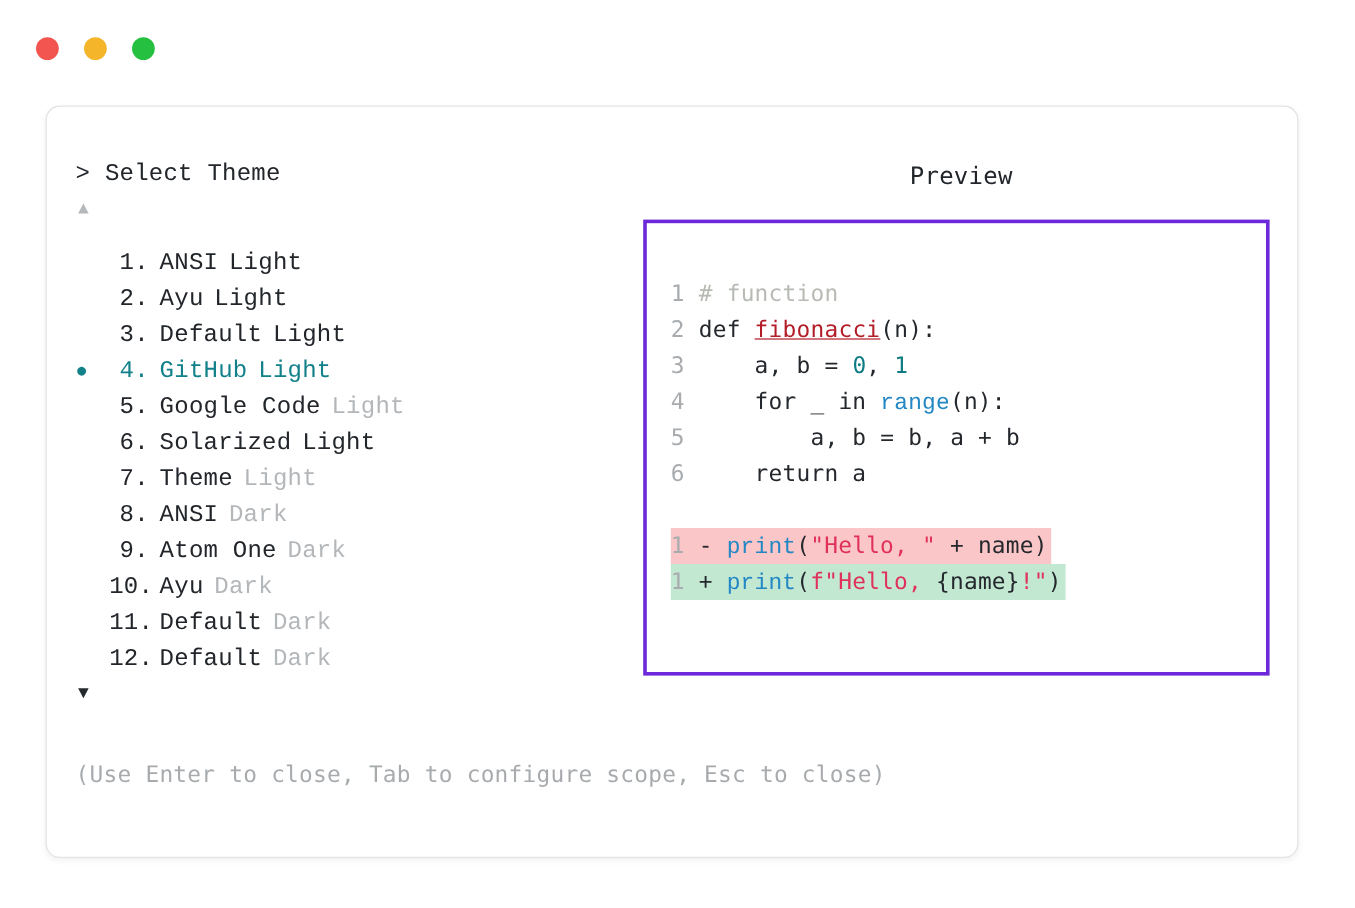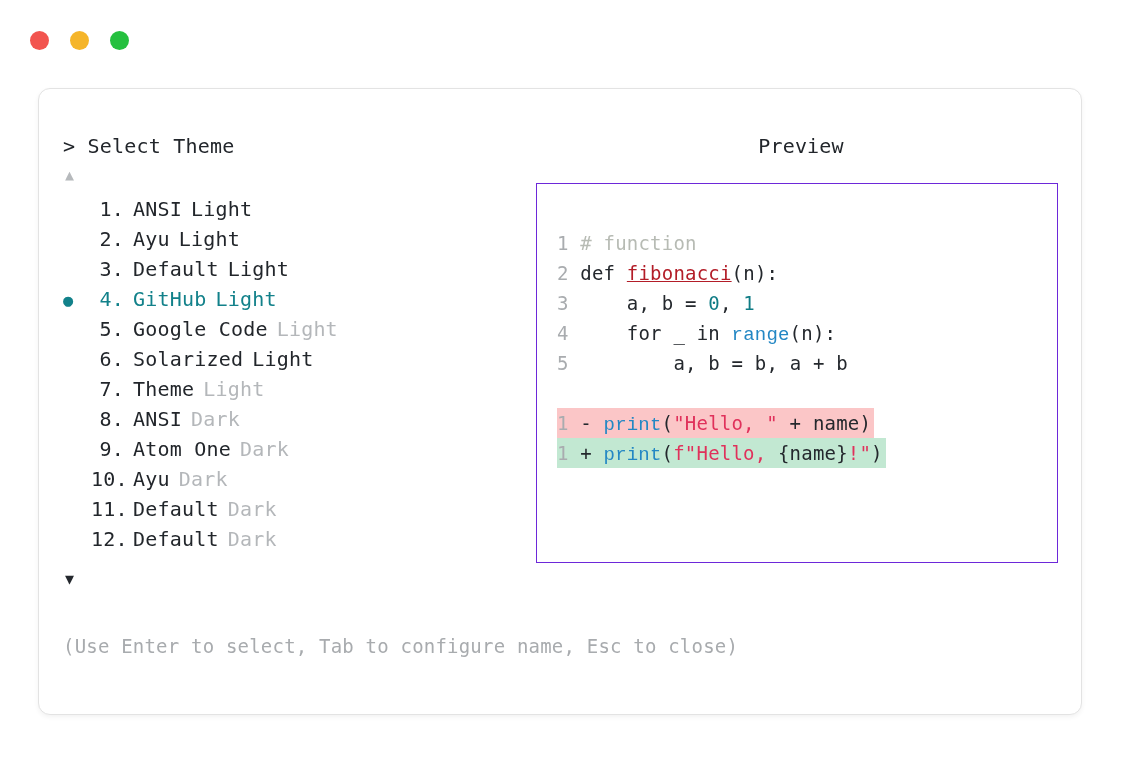--- a/index.html
+++ b/index.html
@@ -53,20 +53,21 @@
     width: 100%;
     height: 100%;
   }
 
   
   .left-col {
     position: absolute;
     left: 24px;
     top: 45px;
     width: 470px;
+    font-family: Liberation Mono, monospace;
   }
   .right-col {
     position: absolute;
     left: 497px;
     top: 45px;
     width: 530px;
     text-align: center;
   }
 
   .col-header {
@@ -113,21 +114,21 @@
   }
   .theme-item.selected .bullet-slot { color: #12818a; }
   .item-index {
     width: 42px;
     flex: 0 0 42px;
     text-align: right;
     padding-right: 9px;
     box-sizing: border-box;
   }
   .item-name  { color: inherit; }
-  .item-suffix { margin-left: 9px; }
+  .item-suffix { margin-left: 9px; margin-top: 11px; }
   .item-suffix.muted { color: #b4b7ba; }
   .theme-item.selected { color: #12818a; }
 
   
   .footer-hint {
     position: absolute;
     left: 24px;
     top: 545px;
     font-size: 19px;
     line-height: 24px;
@@ -135,21 +136,21 @@
     white-space: pre;
     letter-spacing: 0.2px;
   }
 
   
   .preview-box {
     margin-top: 25px;
     width: 522px;
     height: 380px;
     box-sizing: border-box;
-    border: 1px solid #6d28d9;
+    border: 3px solid #6d28d9;
     background: #ffffff;
     padding: 44px 0 0 20px;
   }
   .code-line {
     font-size: 19px;
     line-height: 30px;
     height: 30px;
     white-space: pre;
     color: #24282d;
     letter-spacing: 0.2px;
@@ -217,25 +218,26 @@
     <div class="right-col">
       <div class="col-header">Preview</div>
 
       <div class="preview-box">
         <div id="code-block">
             <div class="code-line"><span class="ln">1 </span><span class="tok-comment"># function</span></div>
             <div class="code-line"><span class="ln">2 </span><span class="tok-kw">def </span><span class="tok-fnname">fibonacci</span><span class="tok-plain">(n):</span></div>
             <div class="code-line"><span class="ln">3 </span><span class="tok-plain">    a, b = </span><span class="tok-num">0</span><span class="tok-plain">, </span><span class="tok-num">1</span></div>
             <div class="code-line"><span class="ln">4 </span><span class="tok-plain">    for _ in </span><span class="tok-builtin">range</span><span class="tok-plain">(n):</span></div>
             <div class="code-line"><span class="ln">5 </span><span class="tok-plain">        a, b = b, a + b</span></div>
+            <div class="code-line"><span class="ln">6 </span><span class="tok-plain">    return a</span></div>
           </div>
         <div class="code-gap"></div>
         <div id="diff-block">
             <div class="code-line diff-line diff-del"><span class="ln">1 </span><span class="tok-plain">- </span><span class="tok-builtin">print</span><span class="tok-plain">(</span><span class="tok-str">"Hello, "</span><span class="tok-plain"> + name)</span></div>
             <div class="code-line diff-line diff-add"><span class="ln">1 </span><span class="tok-plain">+ </span><span class="tok-builtin">print</span><span class="tok-plain">(</span><span class="tok-str">f"Hello, </span><span class="tok-plain">{name}</span><span class="tok-str">!"</span><span class="tok-plain">)</span></div>
           </div>
       </div>
     </div>
 
-    <div class="footer-hint">(Use Enter to select, Tab to configure name, Esc to close)</div>
+    <div class="footer-hint">(Use Enter to close, Tab to configure scope, Esc to close)</div>
 
   </div>
 </div>
 
 </body></html>

